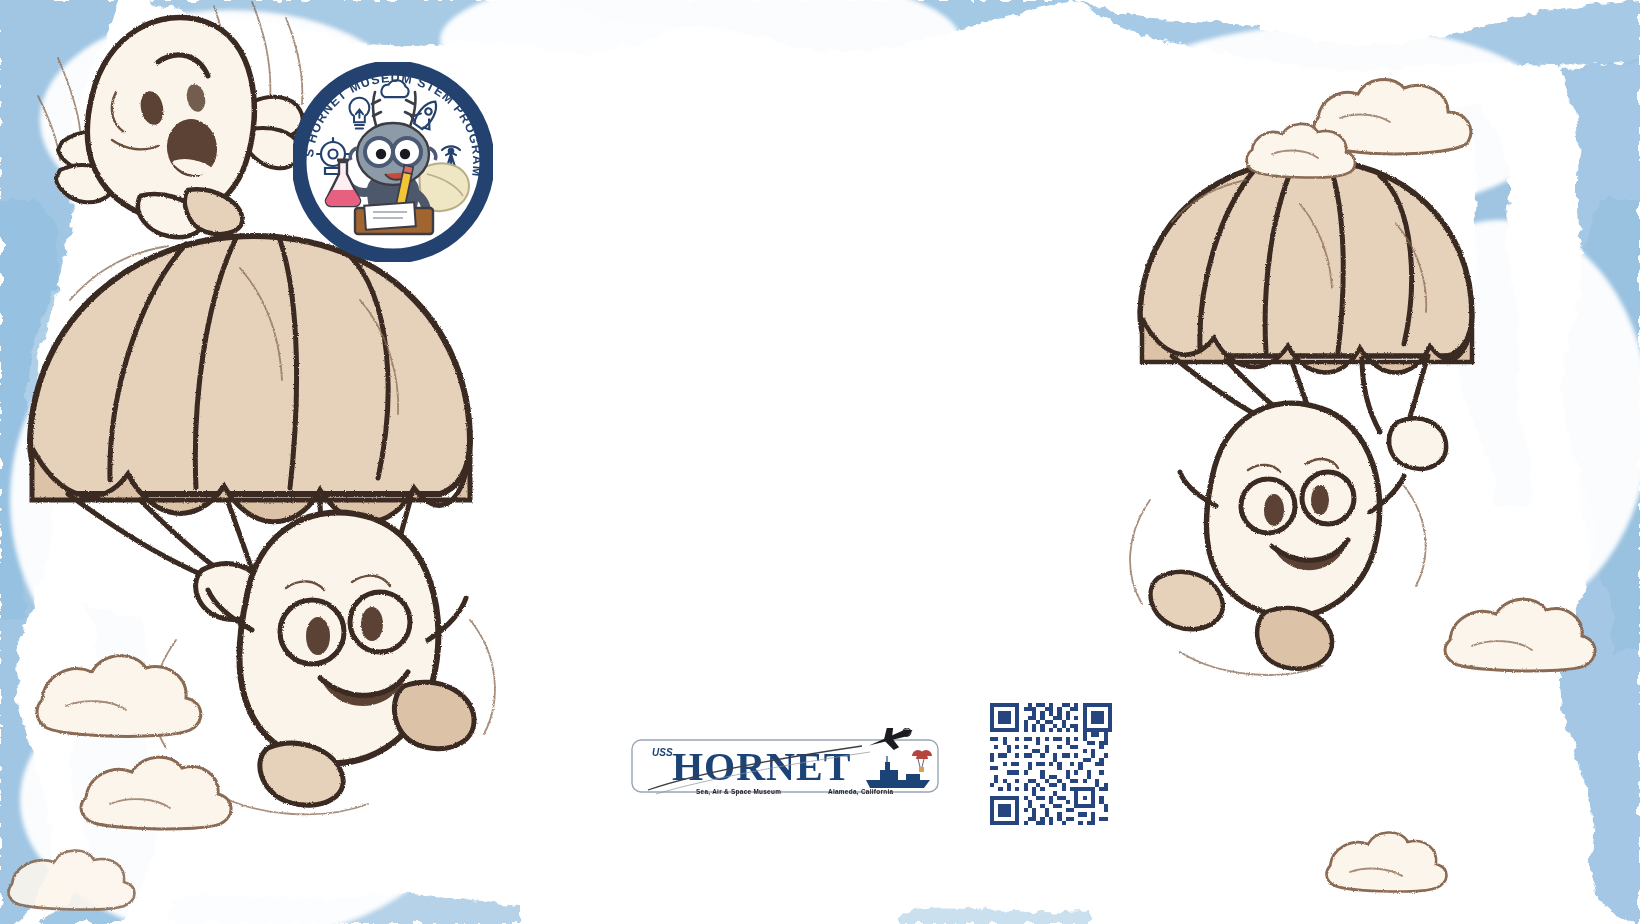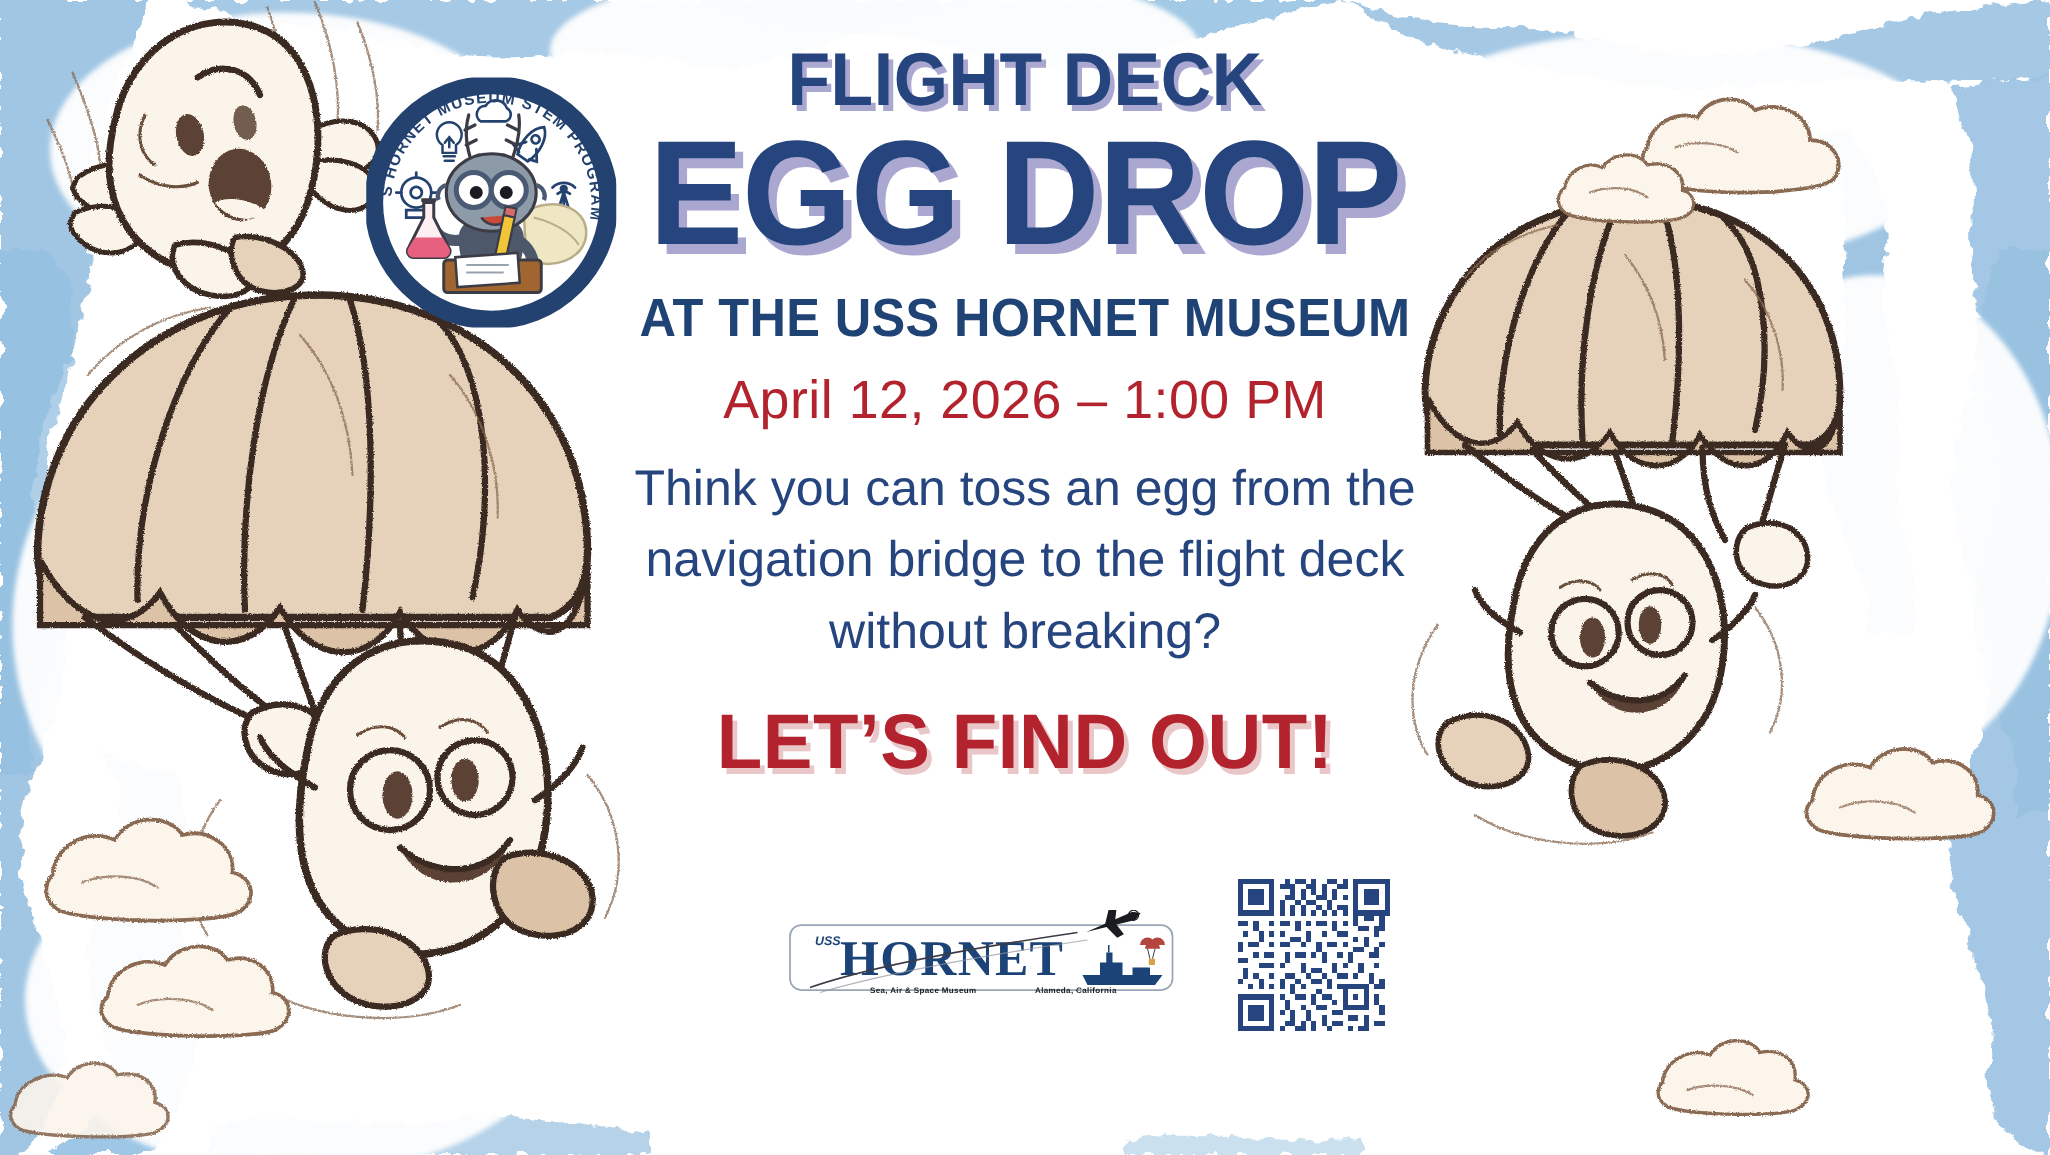--- a/index.html
+++ b/index.html
@@ -476,28 +476,20 @@
 
         <g transform="translate(62,146)">
           <rect x="0" y="0" width="78" height="26" rx="3" fill="#a1652f" stroke="#3c3c46" stroke-width="2.4"></rect>
           <rect x="10" y="-4" width="50" height="24" fill="#ffffff" stroke="#3c3c46" stroke-width="2" transform="rotate(-4 35 8)"></rect>
           <path d="M18,4 l34,0 M18,10 l30,0" stroke="#9aa3ad" stroke-width="1.6" fill="none"></path>
         </g>
       </g>
     </g>
   </svg>
 
-  <div class="content">
-    <div class="kicker">FLIGHT DECK</div>
-    <div class="headline">EGG DROP</div>
-    <div class="venue">AT THE USS HORNET MUSEUM</div>
-    <div class="date">April 12, 2026 – 1:00 PM</div>
-    <div class="body-copy">Think you can toss an egg from the navigation bridge to the flight deck without breaking?</div>
-    <div class="cta">LET’S FIND OUT!</div>
-  </div>
 
   <svg class="hornet-logo" viewBox="0 0 310 68">
     <rect x="2" y="12" width="306" height="52" rx="9" fill="#ffffff" stroke="#9aa6b4" stroke-width="1.4"></rect>
     <text x="22" y="28" font-family="'Liberation Sans', sans-serif" font-size="10" font-weight="bold" fill="#1c4377" font-style="italic">USS</text>
     <text x="42" y="52" font-family="'Liberation Serif', serif" font-size="40" font-weight="bold" fill="#1c4377" letter-spacing="1">HORNET</text>
 
     <path d="M18,62 C70,44 150,30 232,18" fill="none" stroke="#3c3c46" stroke-width="1.3"></path>
     <path d="M26,66 C80,50 160,36 240,24" fill="none" stroke="#8a949e" stroke-width="1" opacity=".7"></path>
 
     <g transform="translate(236,8) rotate(-18)">

